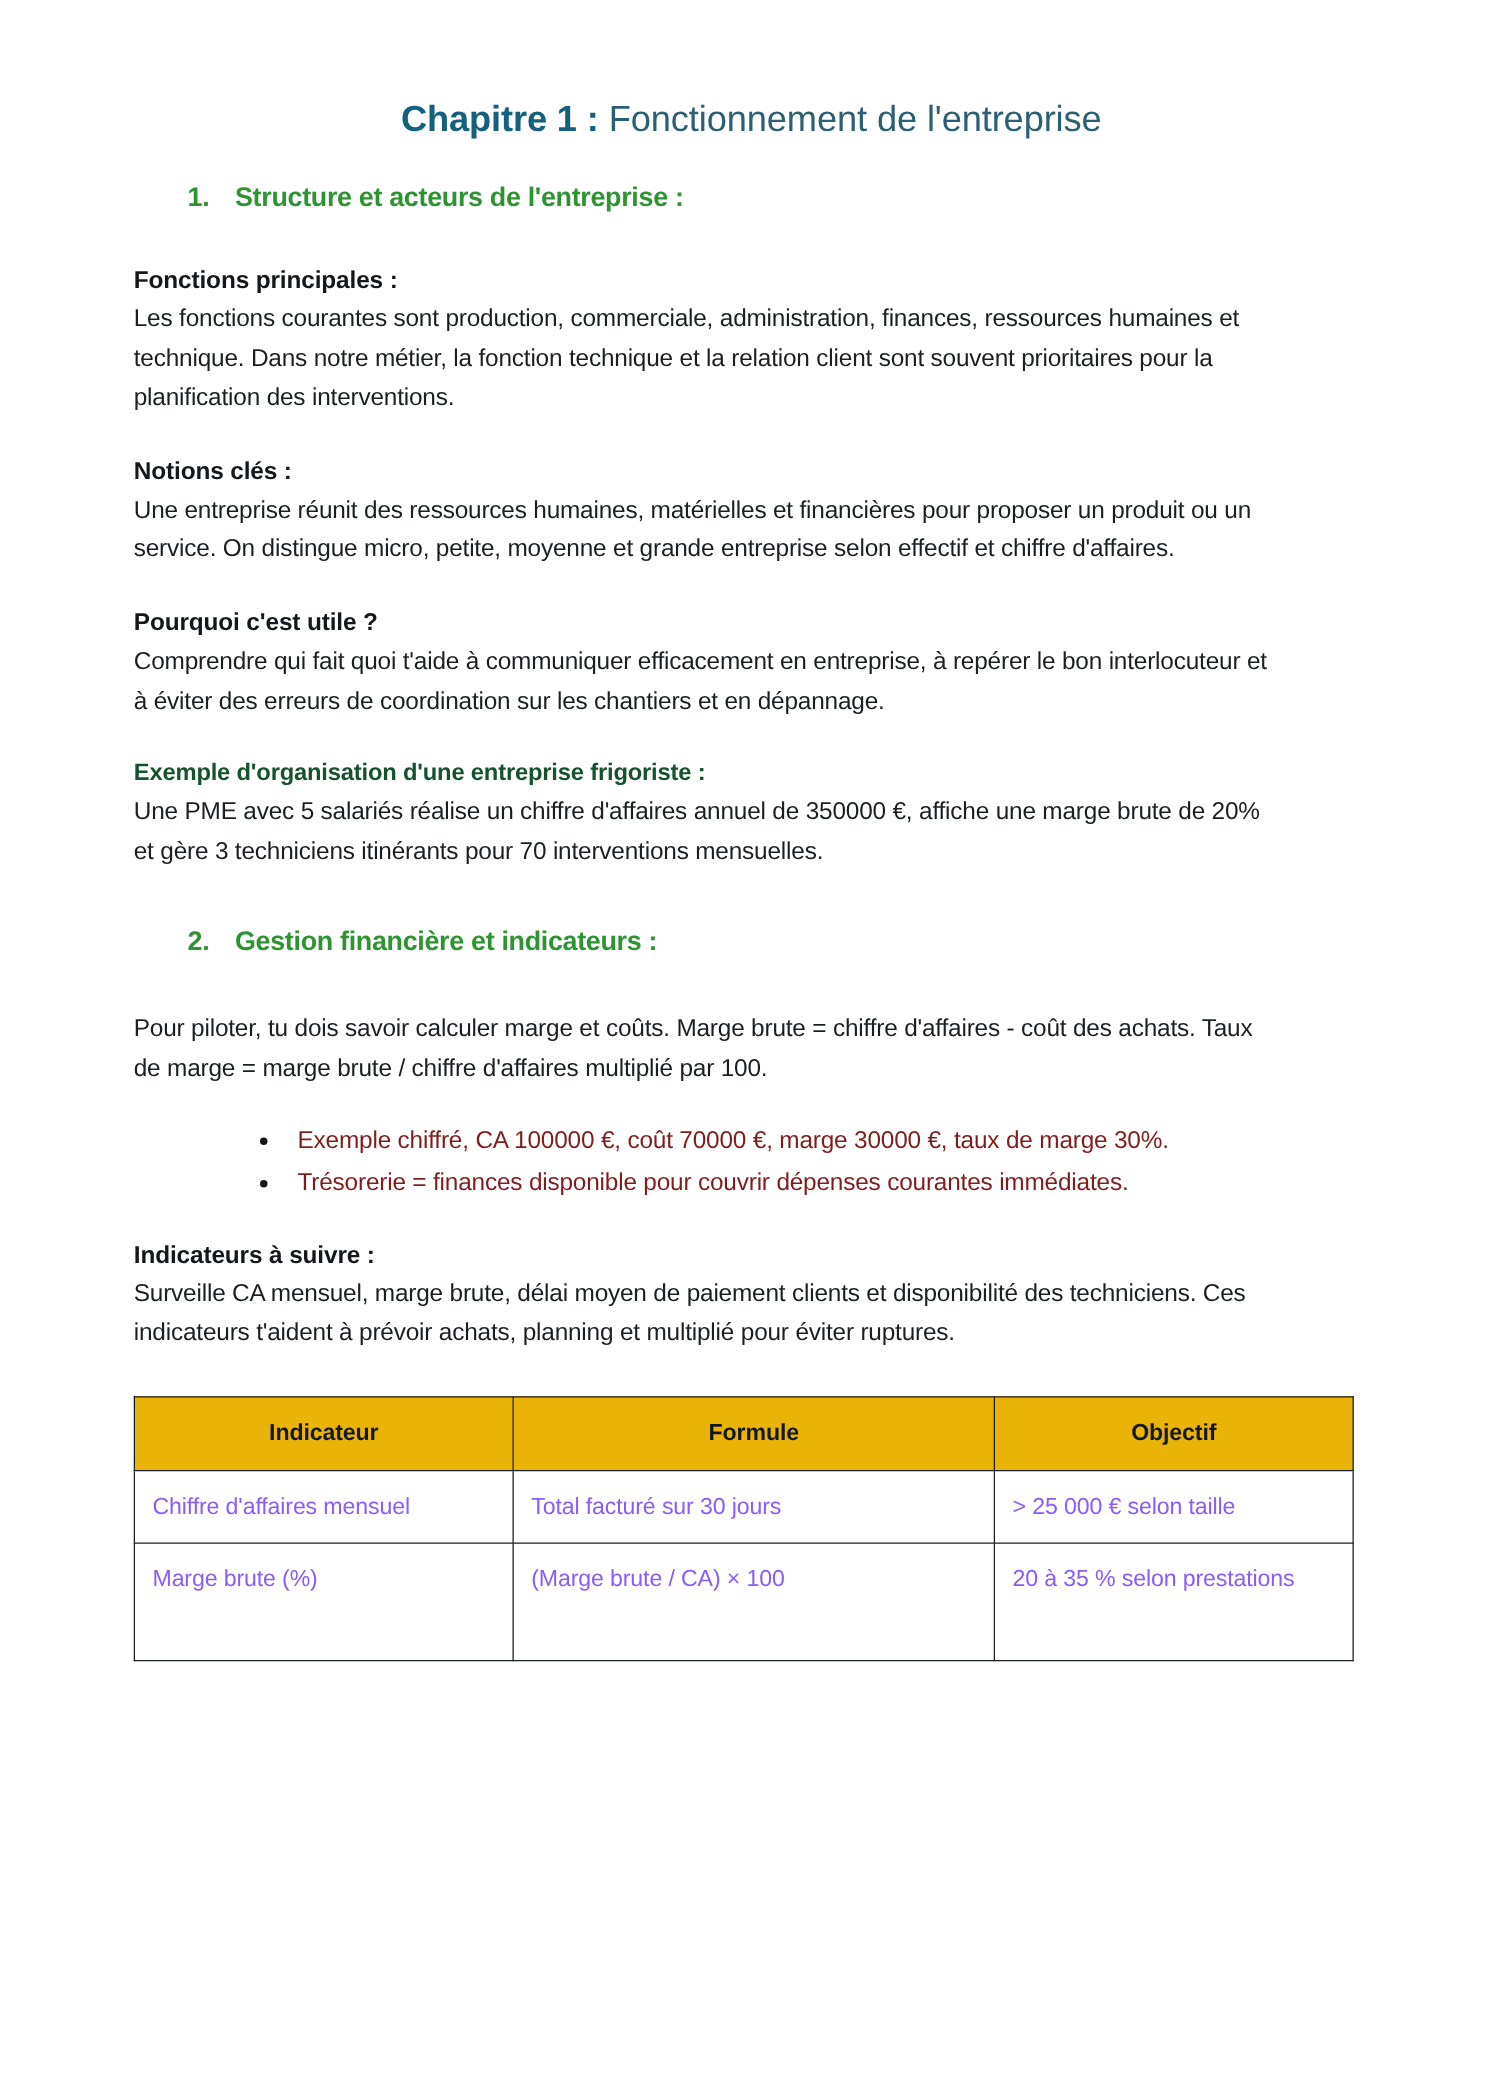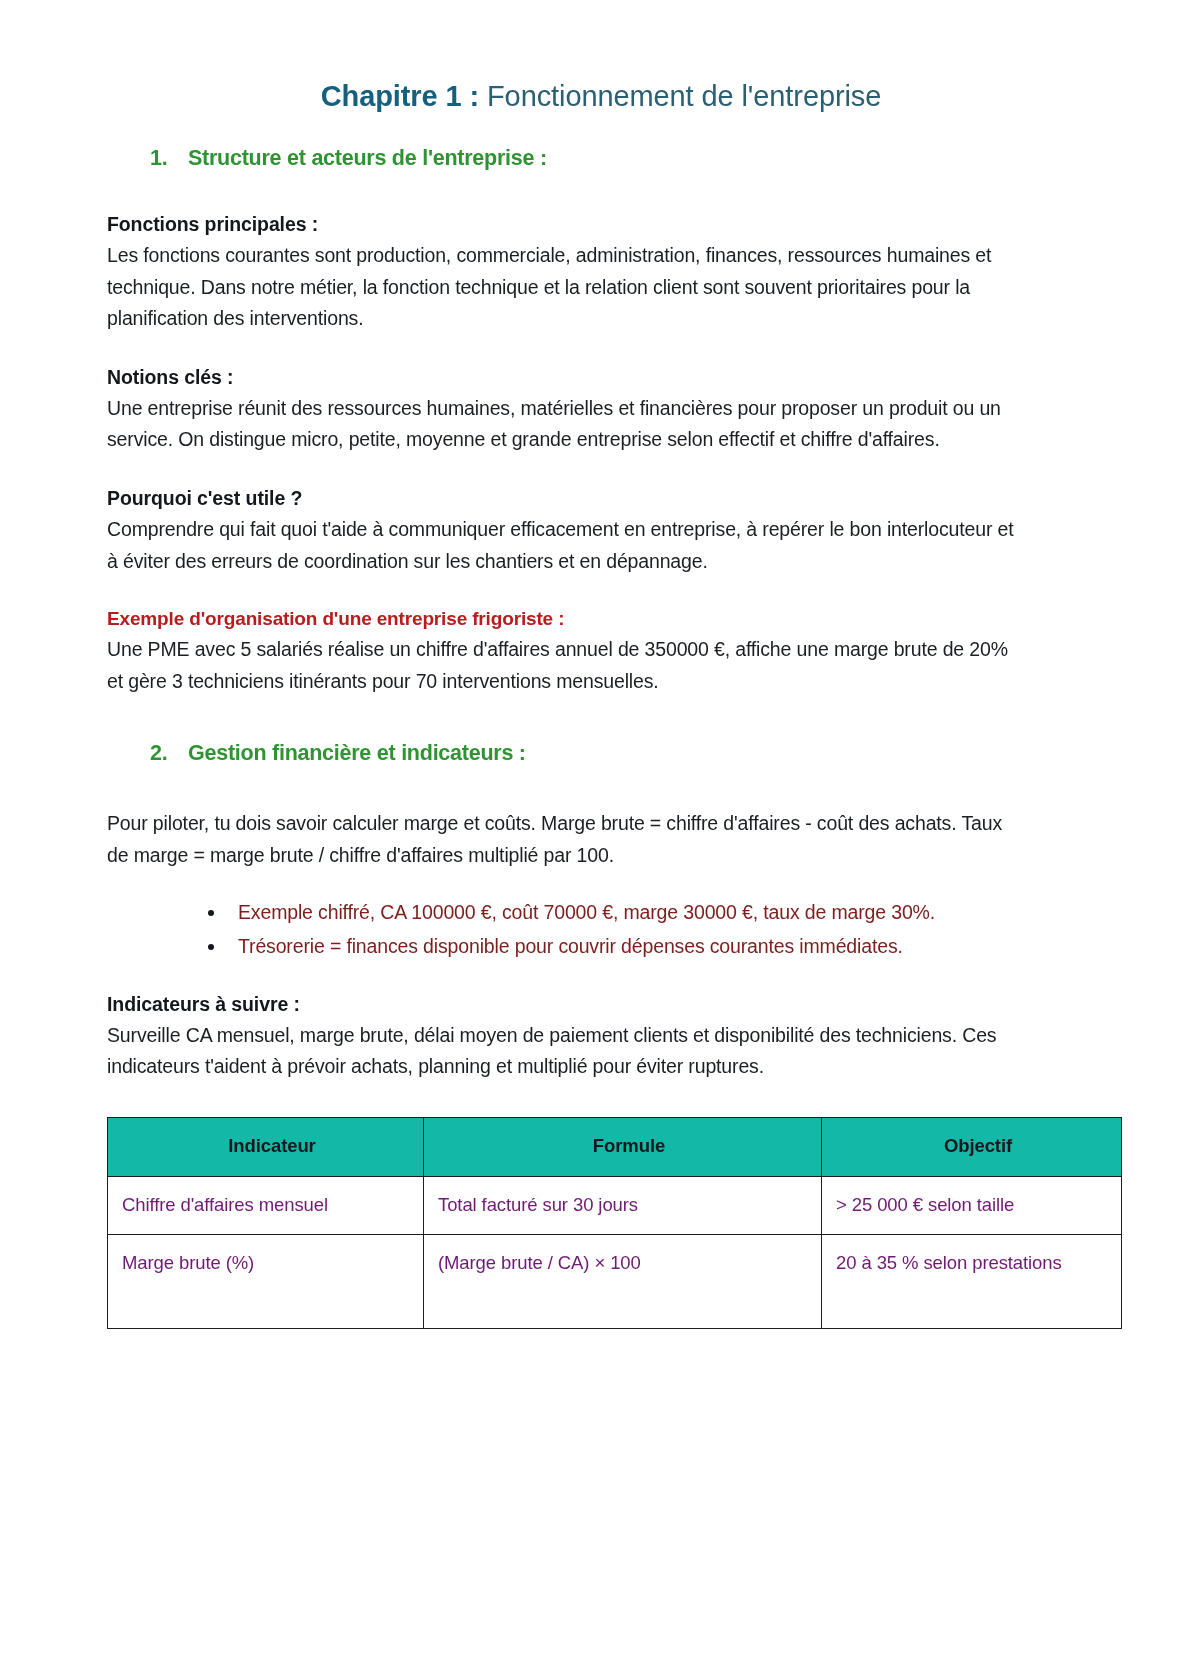--- a/index.html
+++ b/index.html
@@ -70,21 +70,21 @@
     font-weight: 700;
     color: #14181c;
     letter-spacing: -0.1px;
     margin: 0 0 4px 0;
   }
 
   
   .accent-heading {
     font-size: 19px;
     font-weight: 700;
-    color: #b91c1c;
+    color: #14532d;
     letter-spacing: -0.15px;
     margin: 0 0 4px 0;
   }
 
   
   .body-text {
     font-size: 19.5px;
     line-height: 1.62;
     color: #1b1f23;
     letter-spacing: -0.15px;
@@ -131,30 +131,30 @@
   }
   .data-table th,
   .data-table td {
     border: 1.6px solid #1b1f23;
     font-size: 18.5px;
     letter-spacing: -0.1px;
     line-height: 1.45;
     vertical-align: top;
   }
   .data-table thead th {
-    background: #14b8a6;
+    background: #eab308;
     font-weight: 700;
     text-align: center;
-    padding: 15px 10px 16px 23px;
+    padding: 15px 10px 16px 10px;
     color: #14181c;
   }
   .data-table tbody td {
     background: #ffffff;
     padding: 15px 14px 16px 14px;
-    color: #701a75;
+    color: #8b5cf6;
     font-weight: 400;
   }
   .col-indicateur { width: 282px; }
   .col-formule    { width: 364px; }
   .col-objectif   { width: 266px; }
 
   .row-tall td { height: 62px; }
 </style>
 </head>
 <body>

